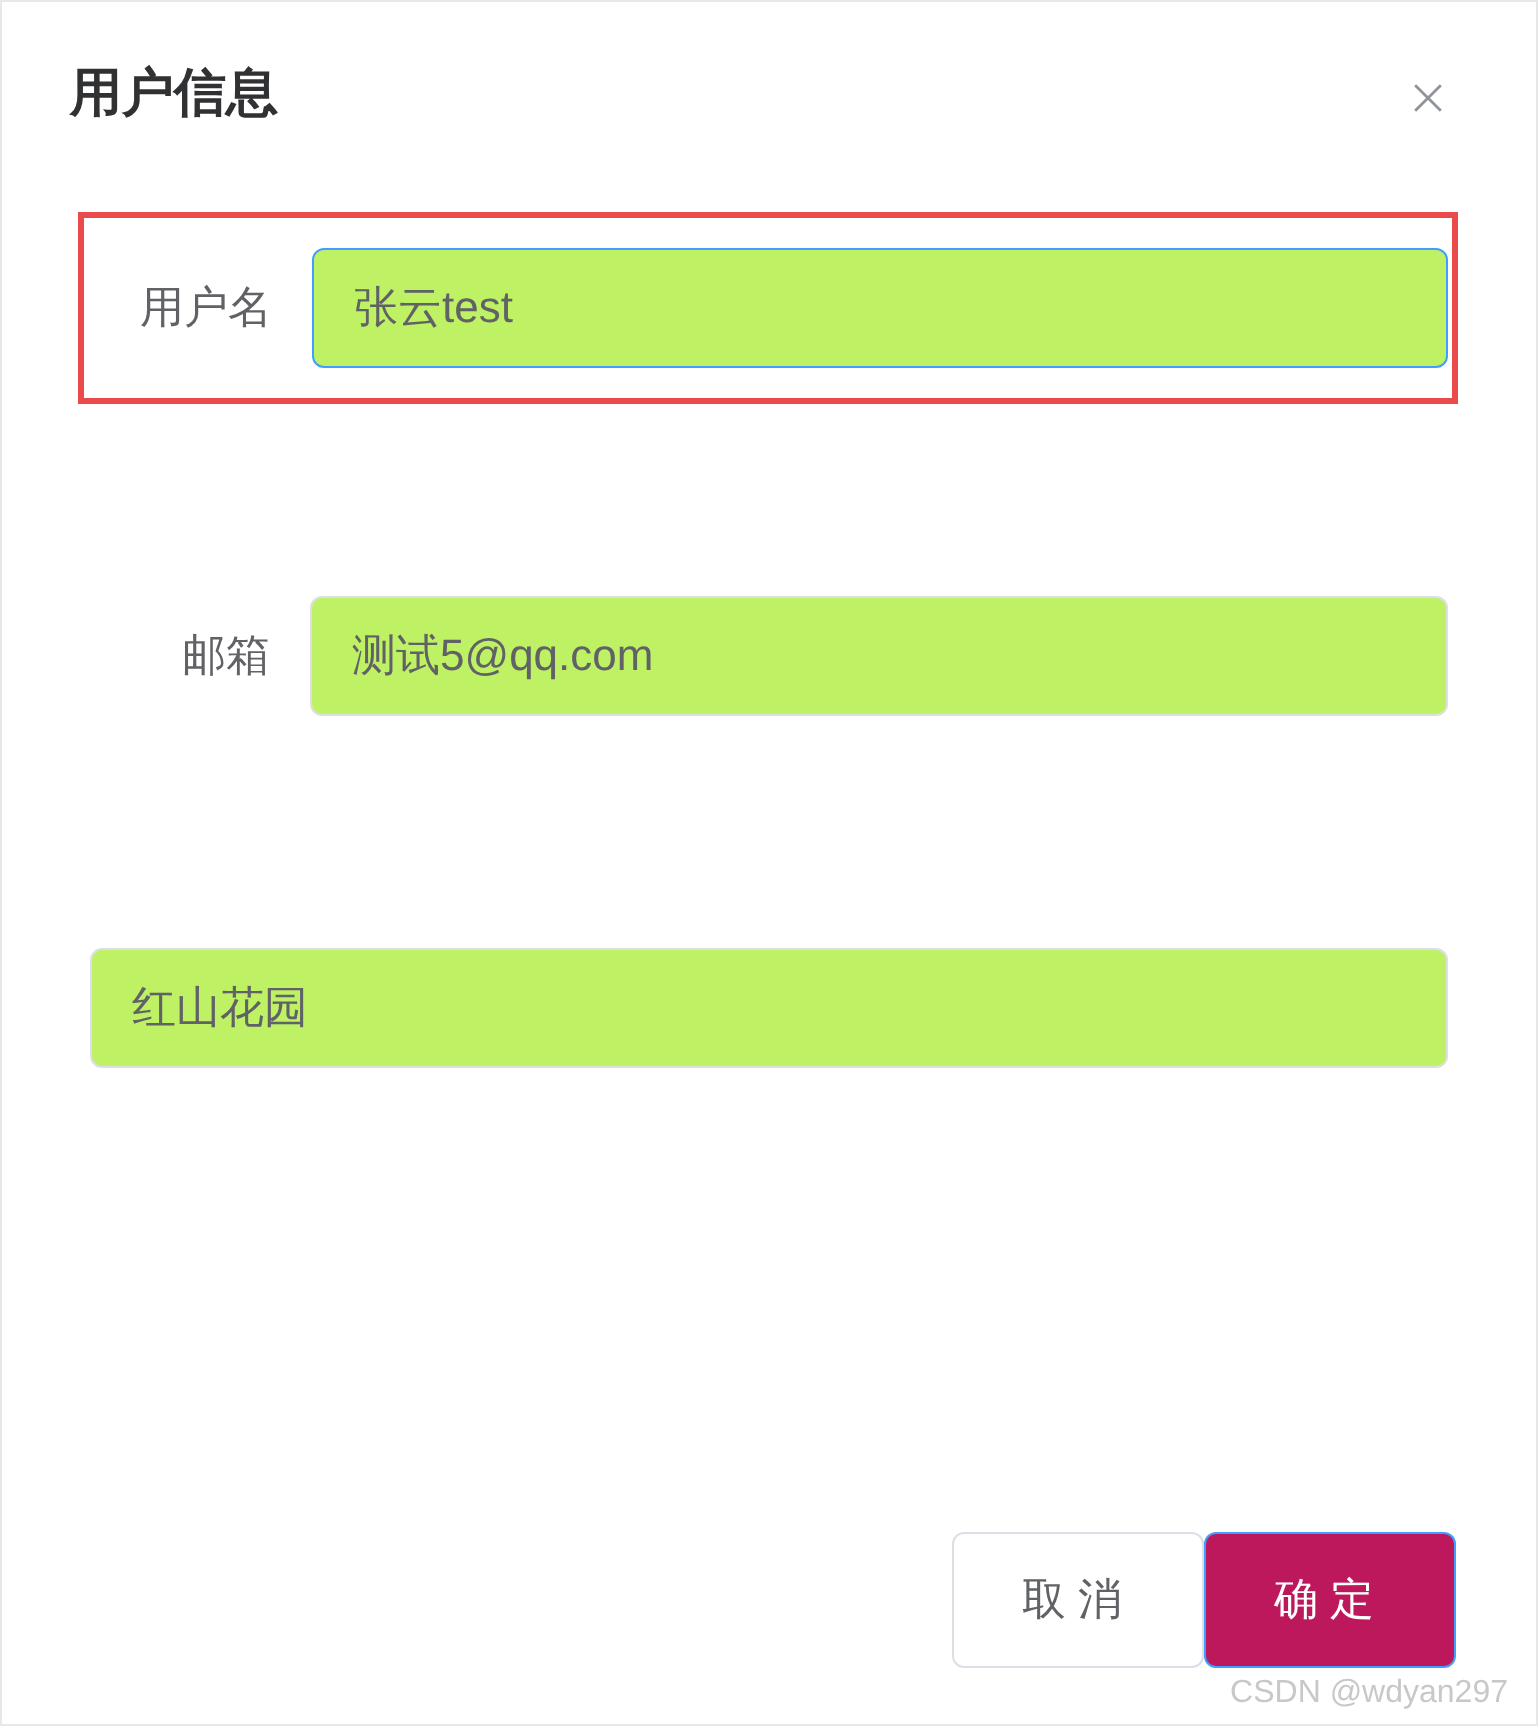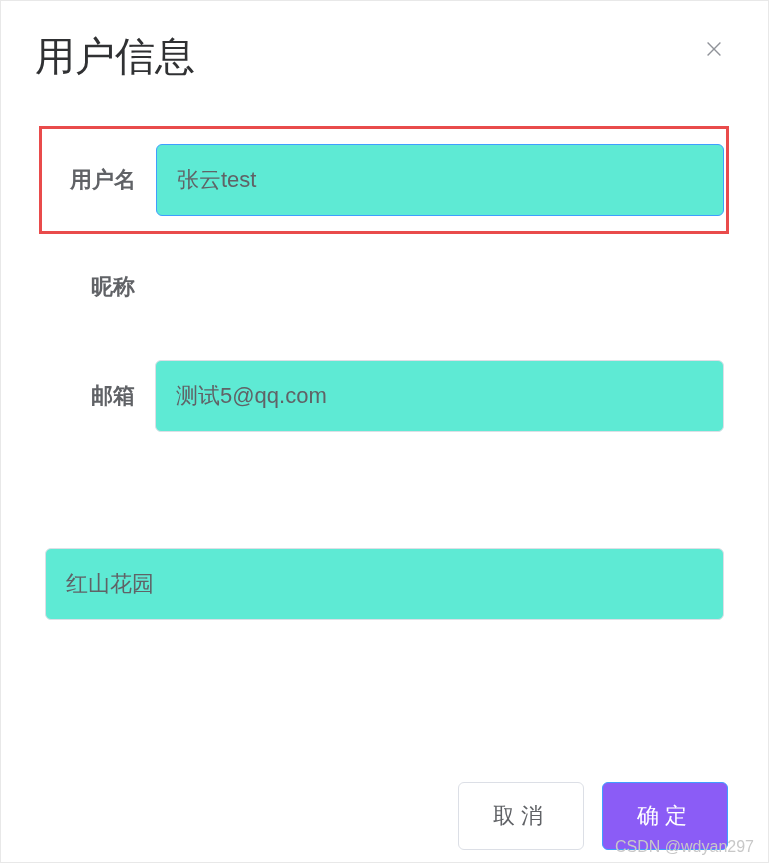--- a/index.html
+++ b/index.html
@@ -19,23 +19,23 @@
       height: 100%;
       background: #fff;
       border: 1px solid #e8e8e8;
       position: relative;
     }
     .dialog-header {
       padding: 28px 34px 36px 34px;
       position: relative;
     }
     .dialog-title {
-      font-size: 40px;
+      font-size: 26px;
       color: #303133;
-      font-weight: 400;
+      font-weight: 700;
     }
     .close-btn {
       position: absolute;
       top: 36px;
       right: 42px;
       cursor: pointer;
       color: #909399;
       width: 24px;
       height: 24px;
       display: flex;
@@ -63,55 +63,53 @@
       margin-top: 6px;
       margin-bottom: 30px;
     }
     .form-label {
       width: 110px;
       text-align: right;
       padding-right: 20px;
       font-size: 22px;
       color: #606266;
       flex-shrink: 0;
-      font-weight: bold;
     }
     .form-input {
       flex: 1;
-      height: 72px;
+      height: 60px;
       border: 1px solid #dcdfe6;
       border-radius: 6px;
       padding: 0 20px;
       font-size: 22px;
       color: #606266;
       outline: none;
-      background: #5eead4;
+      background: #bef264;
     }
     .form-input.focused {
       border: 1px solid #409eff;
     }
     .dialog-footer {
       position: absolute;
-      bottom: 12px;
+      bottom: 28px;
       right: 40px;
       display: flex;
-      gap: 18px;
     }
     .btn {
       padding: 18px 34px;
       font-size: 22px;
       border-radius: 6px;
       cursor: pointer;
       border: 1px solid #dcdfe6;
       background: #fff;
       color: #606266;
       letter-spacing: 6px;
     }
     .btn-primary {
-      background: #8b5cf6;
+      background: #be185d;
       color: #fff;
       border-color: #409eff;
     }
     .watermark {
       position: absolute;
       bottom: 6px;
       right: 14px;
       font-size: 16px;
       color: #c8c8c8;
     }
@@ -130,21 +128,20 @@
     </div>
   </div>
 
   <div class="dialog-body">
     <div class="form-row highlighted">
       <label class="form-label">用户名</label>
       <input class="form-input focused" type="text" value="张云test" style="">
     </div>
 
     <div class="form-row">
-      <label class="form-label">昵称</label>
     </div>
 
     <div class="form-row">
       <label class="form-label">邮箱</label>
       <input class="form-input" type="text" value="测试5@qq.com" style="">
     </div>
 
     <div class="form-row">
     </div>
 

